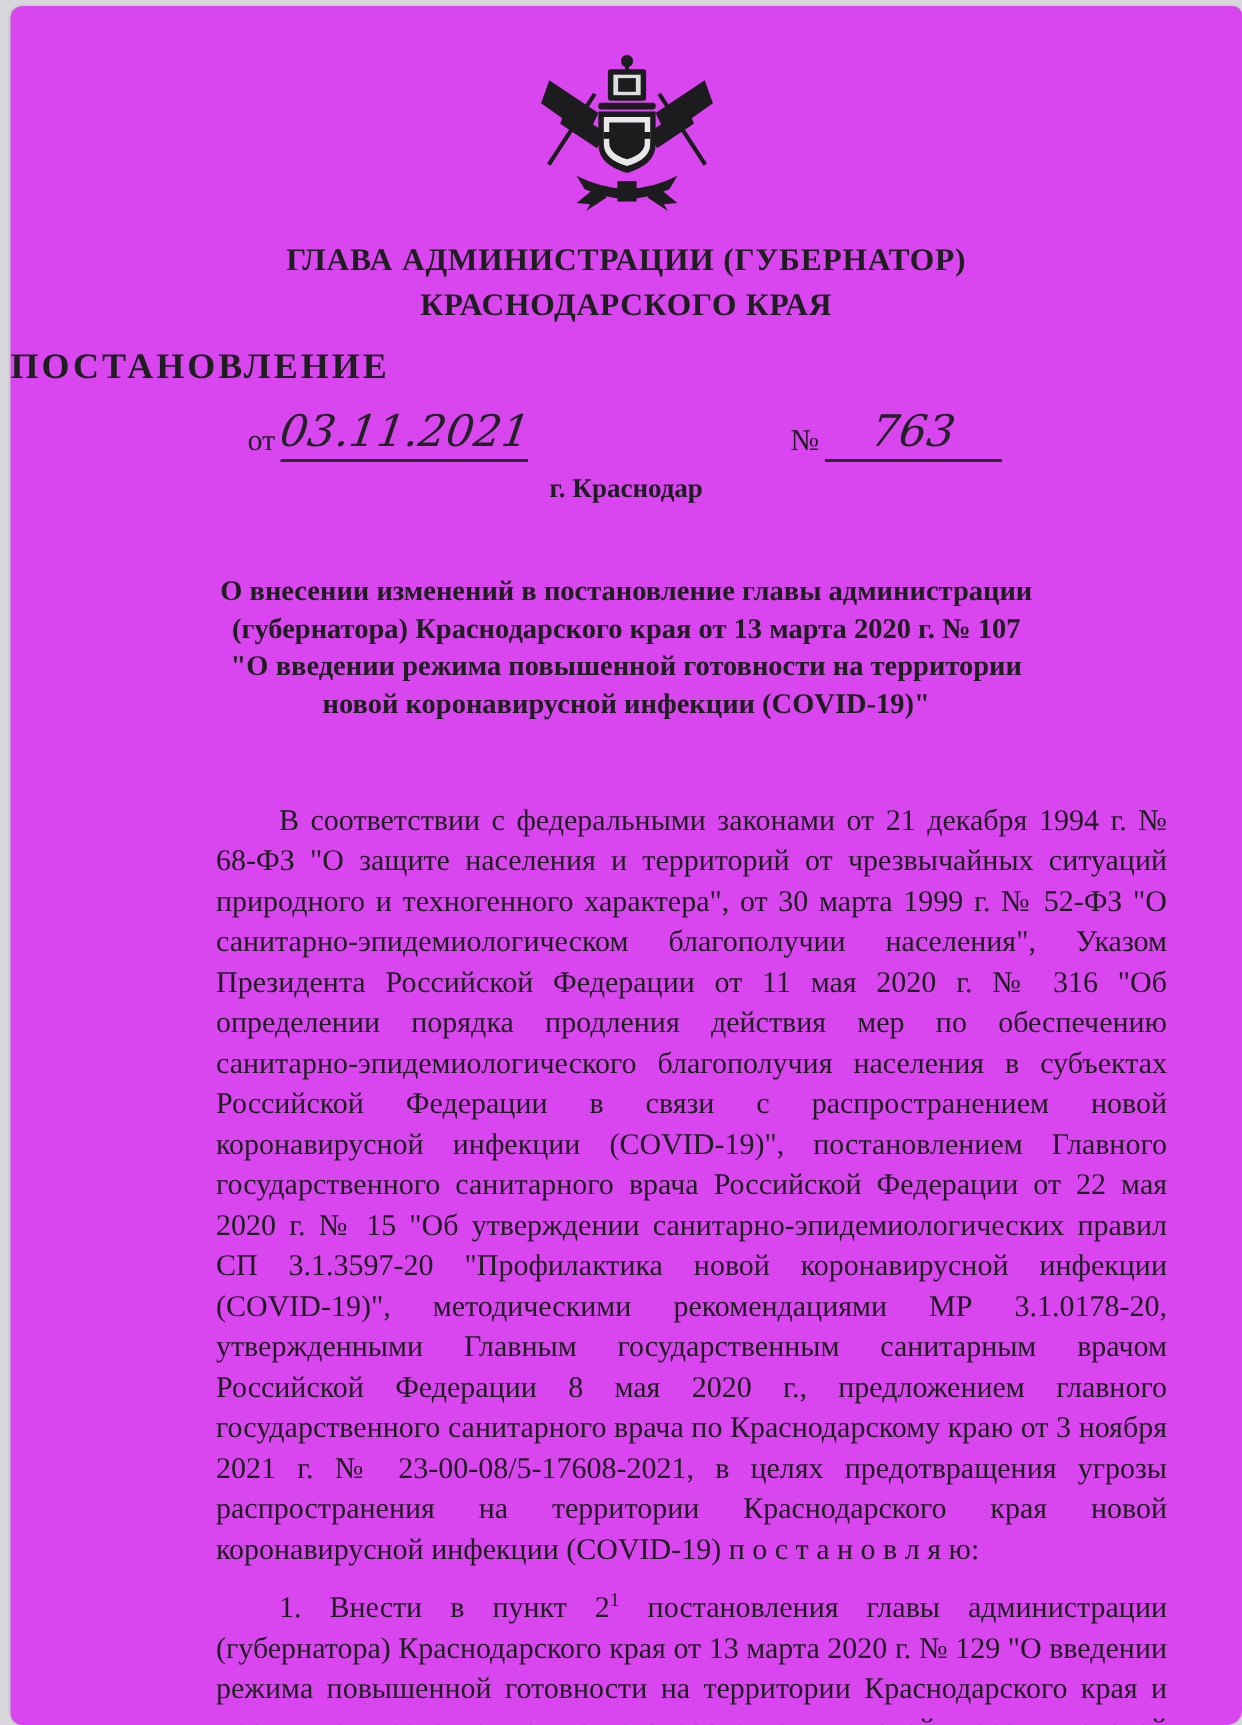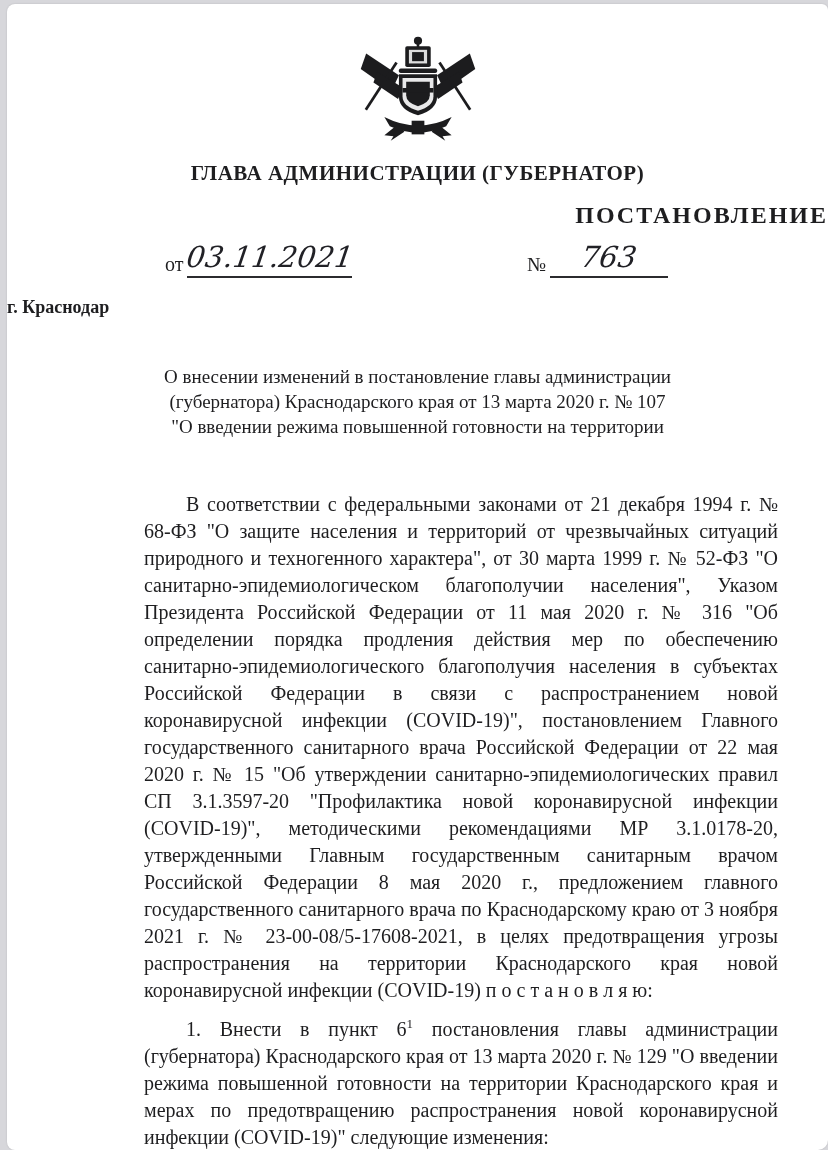--- a/index.html
+++ b/index.html
@@ -7,39 +7,39 @@
     width:828px;height:1150px;
     background:#d7d7db;
     font-family:"Liberation Serif", serif;
     color:#1e1e20;
     position:relative;
     overflow:hidden;
   }
   .page{
     position:absolute;left:7px;top:4px;
     width:821px;height:1146px;
-    background:#ffffff;
+    background:#d946ef;
     border-radius:8px 6px 10px 8px;
     box-shadow:0 0 2px rgba(0,0,0,.15);
   }
   .emblem-wrap{
     padding-top:30px;
     display:flex;justify-content:center;
   }
   .org-name{
     margin-top:16px;
     text-align:center;
     font-weight:bold;
     font-size:21px;
     line-height:30px;
     letter-spacing:.5px;
   }
   .doc-type{
     margin-top:14px;
-    text-align:right;
+    text-align:left;
     font-weight:bold;
     font-size:24px;
     letter-spacing:2px;
   }
   .date-row{
     position:relative;
     height:46px;
     margin-top:10px;
     font-size:20px;
   }
@@ -57,30 +57,30 @@
     position:absolute;left:0;right:0;bottom:2px;
     text-align:center;
     font-family:"DejaVu Serif", serif;
     font-style:italic;
     font-size:29px;
     color:#212126;
     transform:skewX(-8deg);
     white-space:nowrap;
   }
   .city{
-    margin-top:12px;
-    text-align:left;
+    margin-top:0;
+    text-align:center;
     font-weight:bold;
     font-size:18px;
   }
   .title-block{
     margin:46px auto 0 auto;
     width:620px;
     text-align:center;
-    font-weight:normal;
+    font-weight:bold;
     font-size:19px;
     line-height:25px;
   }
   .body-text{
     margin:52px 0 0 125px;
     width:658px;
     font-size:20px;
     line-height:27px;
     text-align:justify;
   }
@@ -129,20 +129,21 @@
         <path d="M29 91 q37 19 74 0 l-6 10 q-31 14 -62 0 z"></path>
         <path d="M44 99 l-15 12 10 1 -3 5 15 -10 z"></path>
         <path d="M88 99 l15 12 -10 1 3 5 -15 -10 z"></path>
         <rect x="59" y="95" width="14" height="15"></rect>
       </g>
     </svg>
   </div>
 
   <div class="org-name">
     <div>ГЛАВА АДМИНИСТРАЦИИ (ГУБЕРНАТОР)</div>
+    <div>КРАСНОДАРСКОГО КРАЯ</div>
   </div>
 
   <div class="doc-type">ПОСТАНОВЛЕНИЕ</div>
 
   <div class="date-row">
     <span class="date-label">от</span>
     <span class="date-line">
       <span class="handwriting">03.11.2021</span>
     </span>
     <span class="number-label">№</span>
@@ -150,21 +151,22 @@
       <span class="handwriting">763</span>
     </span>
   </div>
 
   <div class="city">г. Краснодар</div>
 
   <div class="title-block">
     <div>О внесении изменений в постановление главы администрации</div>
     <div>(губернатора) Краснодарского края от 13 марта 2020 г. № 107</div>
     <div>"О введении режима повышенной готовности на территории</div>
+    <div>новой коронавирусной инфекции (COVID-19)"</div>
   </div>
 
   <div class="body-text">
     <p>В соответствии с федеральными законами от 21 декабря 1994 г. № 68-ФЗ "О защите населения и территорий от чрезвычайных ситуаций природного и техногенного характера", от 30 марта 1999 г. № 52-ФЗ "О санитарно-эпидемиологическом благополучии населения", Указом Президента Российской Федерации от 11 мая 2020 г. № 316 "Об определении порядка продления действия мер по обеспечению санитарно-эпидемиологического благополучия населения в субъектах Российской Федерации в связи с распространением новой коронавирусной инфекции (COVID-19)", постановлением Главного государственного санитарного врача Российской Федерации от 22 мая 2020 г. № 15 "Об утверждении санитарно-эпидемиологических правил СП 3.1.3597-20 "Профилактика новой коронавирусной инфекции (COVID-19)", методическими рекомендациями МР 3.1.0178-20, утвержденными Главным государственным санитарным врачом Российской Федерации 8 мая 2020 г., предложением главного государственного санитарного врача по Краснодарскому краю от 3 ноября 2021 г. № 23-00-08/5-17608-2021, в целях предотвращения угрозы распространения на территории Краснодарского края новой коронавирусной инфекции (COVID-19) п о с т а н о в л я ю:</p>
-    <p><span>1. Внести в пункт 6</span><sup>1</sup><span> постановления главы администрации (губернатора) Краснодарского края от 13 марта 2020 г. № 129 "О введении режима повышенной готовности на территории Краснодарского края и мерах по предотвращению распространения новой коронавирусной инфекции (COVID-19)" следующие изменения:</span></p>
+    <p><span>1. Внести в пункт 2</span><sup>1</sup><span> постановления главы администрации (губернатора) Краснодарского края от 13 марта 2020 г. № 129 "О введении режима повышенной готовности на территории Краснодарского края и мерах по предотвращению распространения новой коронавирусной инфекции (COVID-19)" следующие изменения:</span></p>
 
   </div>
 
 </div>
 
 </body></html>

